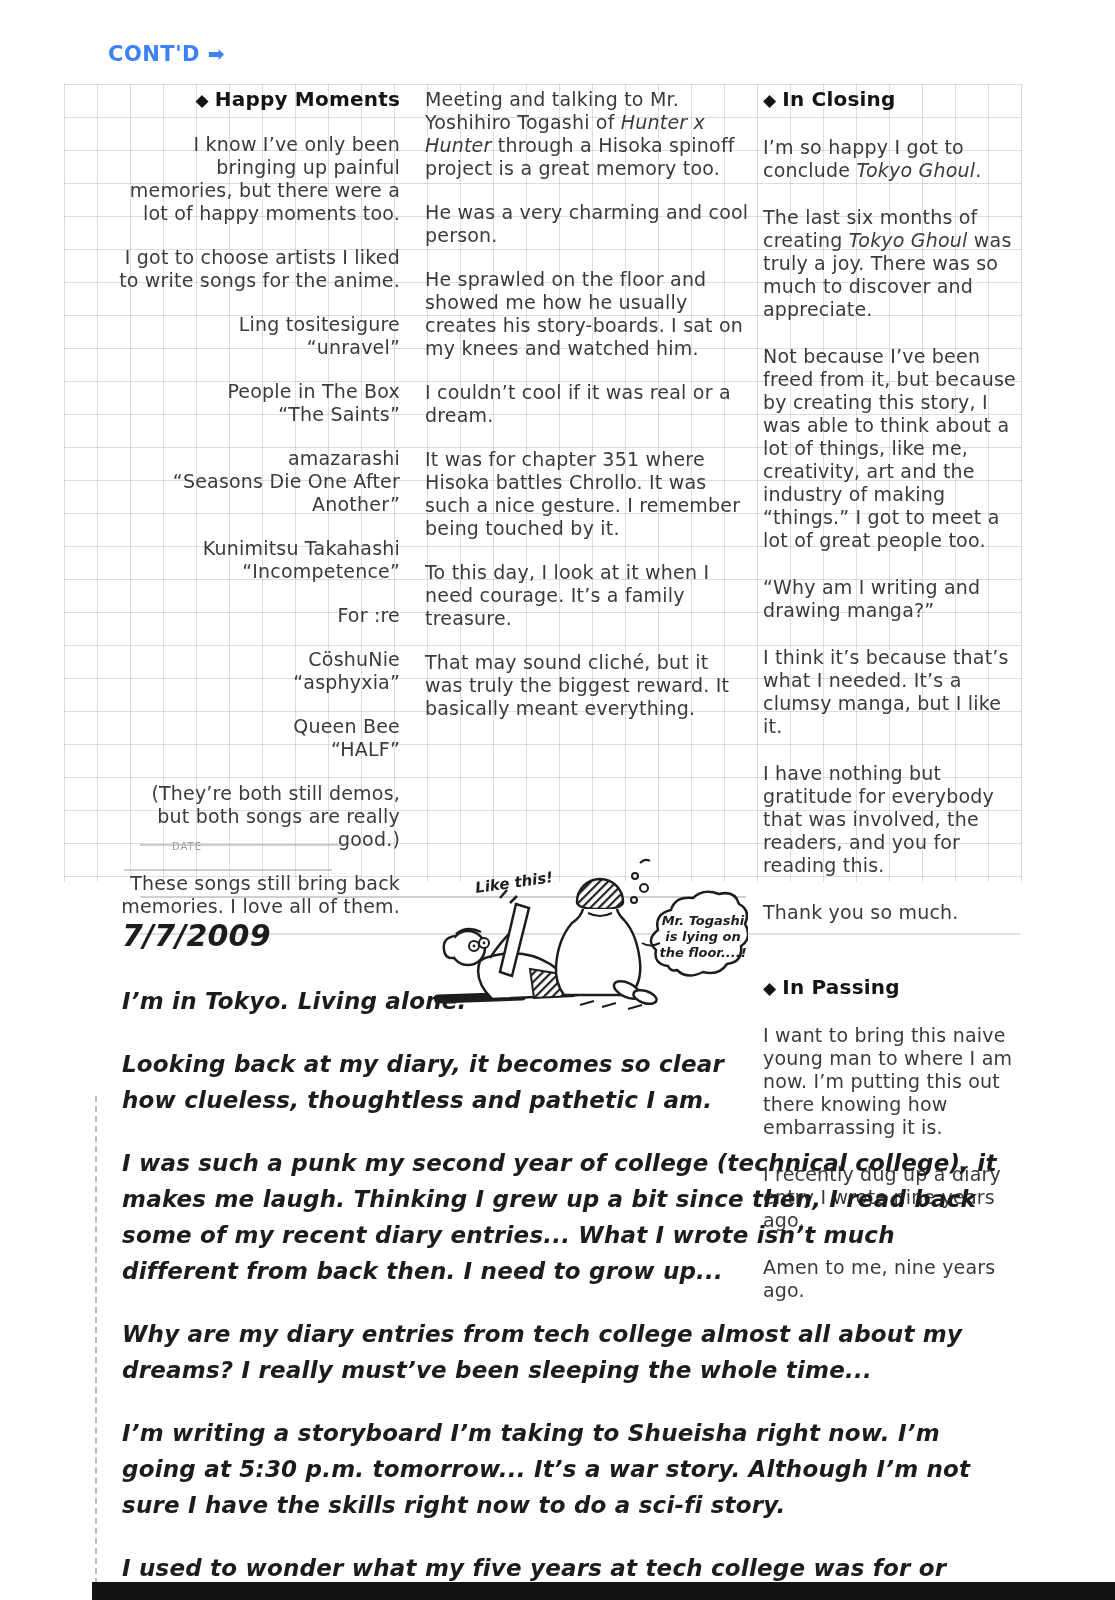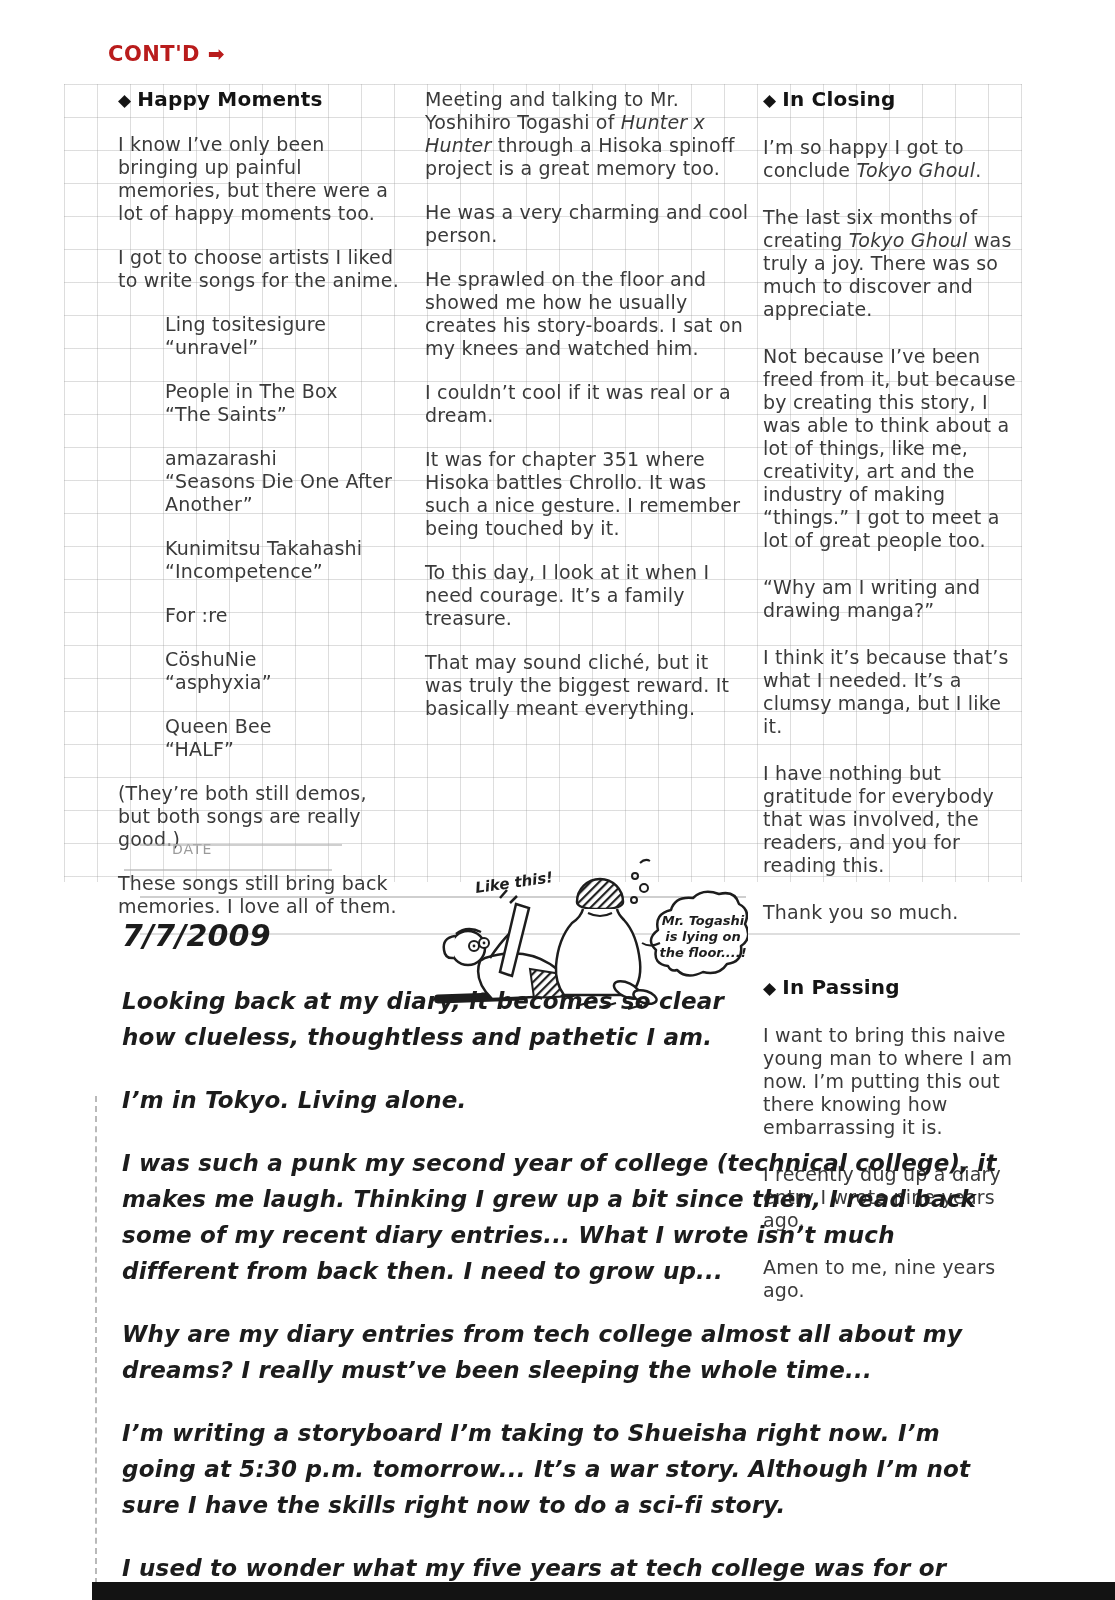--- a/index.html
+++ b/index.html
@@ -4,52 +4,52 @@
 <style>
   html,body{margin:0;padding:0;}
   body{
     width:1115px;height:1600px;position:relative;background:#fff;
     font-family:"DejaVu Sans","Liberation Sans",sans-serif;
     overflow:hidden;
   }
   .abs{position:absolute;}
   
   .contd{
-    left:108px;top:42px;font-size:21px;font-weight:bold;color:#b91c1c;
+    left:108px;top:42px;font-size:21px;font-weight:bold;color:#3b82f6;
     letter-spacing:.5px;
   }
   .contd .arrow{font-size:20px;}
   
   .grid-paper{
     left:64px;top:84px;width:958px;height:798px;
     background-image:
       repeating-linear-gradient(to right, rgba(150,150,150,.32) 0 1px, transparent 1px 33px),
       repeating-linear-gradient(to bottom, rgba(150,150,150,.32) 0 1px, transparent 1px 33px);
   }
   
   .col{
     position:absolute;top:88px;color:#3a3a3a;font-size:19px;line-height:23px;
     letter-spacing:.2px;
   }
   .col p{margin:0 0 21px 0;}
-  .col-1{left:118px;width:282px;}
+  .col-1{left:118px;width:282px;text-align:right;}
   .col-2{left:425px;width:324px;}
   .col-3{left:763px;width:260px;}
   .col-3 p{margin-bottom:24px;}
   .heading{font-weight:bold;color:#141414;font-size:20px;margin:0 0 3px 0;}
   .heading .diamond{font-size:17px;margin-right:6px;}
   .songs{margin-left:47px;}
   .song{margin-bottom:21px;}
   .song div{min-height:0;}
   em.wk{font-style:italic;}
   .pass-gap{height:28px;}
   
   .streak{position:absolute;height:2px;background:#b5b5b5;opacity:.65;}
   .date-stamp{
-    left:172px;top:841px;font-size:14px;color:#9a9a9a;letter-spacing:1px;
+    left:172px;top:841px;font-size:10px;color:#9a9a9a;letter-spacing:1px;
   }
   .margin-line{
     left:95px;top:1096px;height:488px;width:0;
     border-left:2px dashed #a2a2a2;opacity:.75;
   }
   .bottom-bar{left:92px;top:1582px;width:1023px;height:18px;background:#131313;}
   
   .cartoon{left:430px;top:846px;}
   .cartoon text{
     font-family:"DejaVu Sans",sans-serif;font-style:italic;font-weight:bold;fill:#1d1d1d;
@@ -191,22 +191,22 @@
   <text x="273" y="95" text-anchor="middle" font-size="13">is lying on</text>
   <text x="273" y="111" text-anchor="middle" font-size="13">the floor....!</text>
 
   <text x="46" y="47" font-size="15" transform="rotate(-8 46 47)">Like this!</text>
 
   <path d="M150 159 l 14 -4 M172 161 l 14 -4 M 198 163 l 14 -4" stroke="#1d1d1d" stroke-width="2" fill="none"></path>
 </svg>
 
 <div class="abs diary">
   <div class="ddate">7/7/2009</div>
+  <p style="width:470px;">I’m in Tokyo. Living alone.</p>
   <p style="width:650px;">Looking back at my diary, it becomes so clear how clueless, thoughtless and pathetic I am.</p>
-  <p style="width:470px;">I’m in Tokyo. Living alone.</p>
   <p>I was such a punk my second year of college (technical college), it makes me laugh. Thinking I grew up a bit since then, I read back some of my recent diary entries... What I wrote isn’t much different from back then. I need to grow up...</p>
   <p>Why are my diary entries from tech college almost all about my dreams? I really must’ve been sleeping the whole time...</p>
   <p>I’m writing a storyboard I’m taking to Shueisha right now. I’m going at 5:30 p.m. tomorrow... It’s a war story. Although I’m not sure I have the skills right now to do a sci-fi story.</p>
   <p>I used to wonder what my five years at tech college was for or about things I should’ve done. I would sometimes feel regret.</p>
 
 </div>
 
 <div class="abs margin-line"></div>
 <div class="abs bottom-bar"></div>
 

